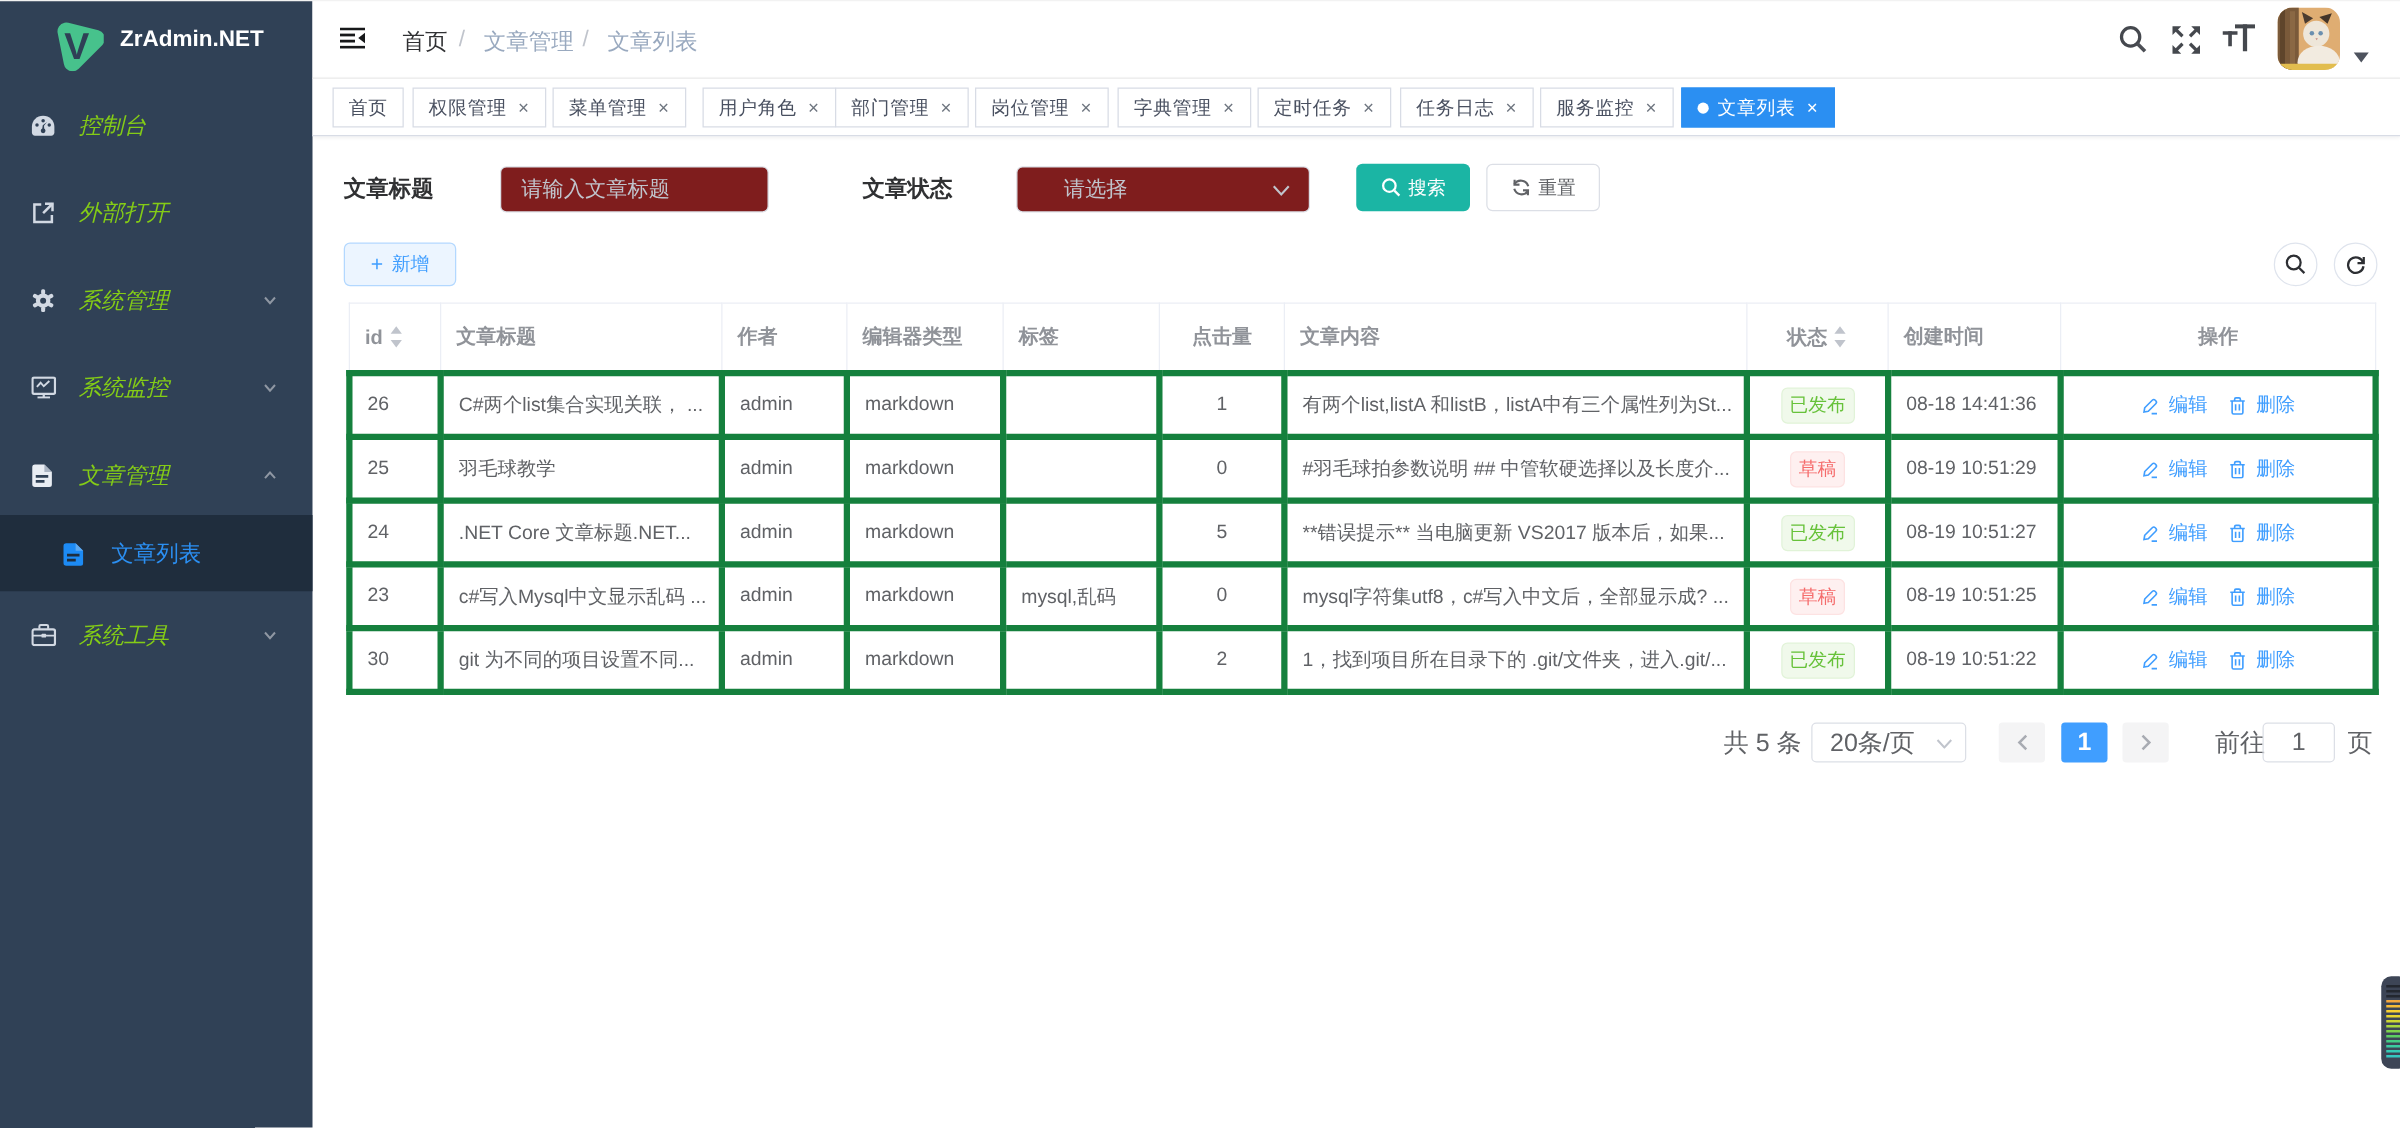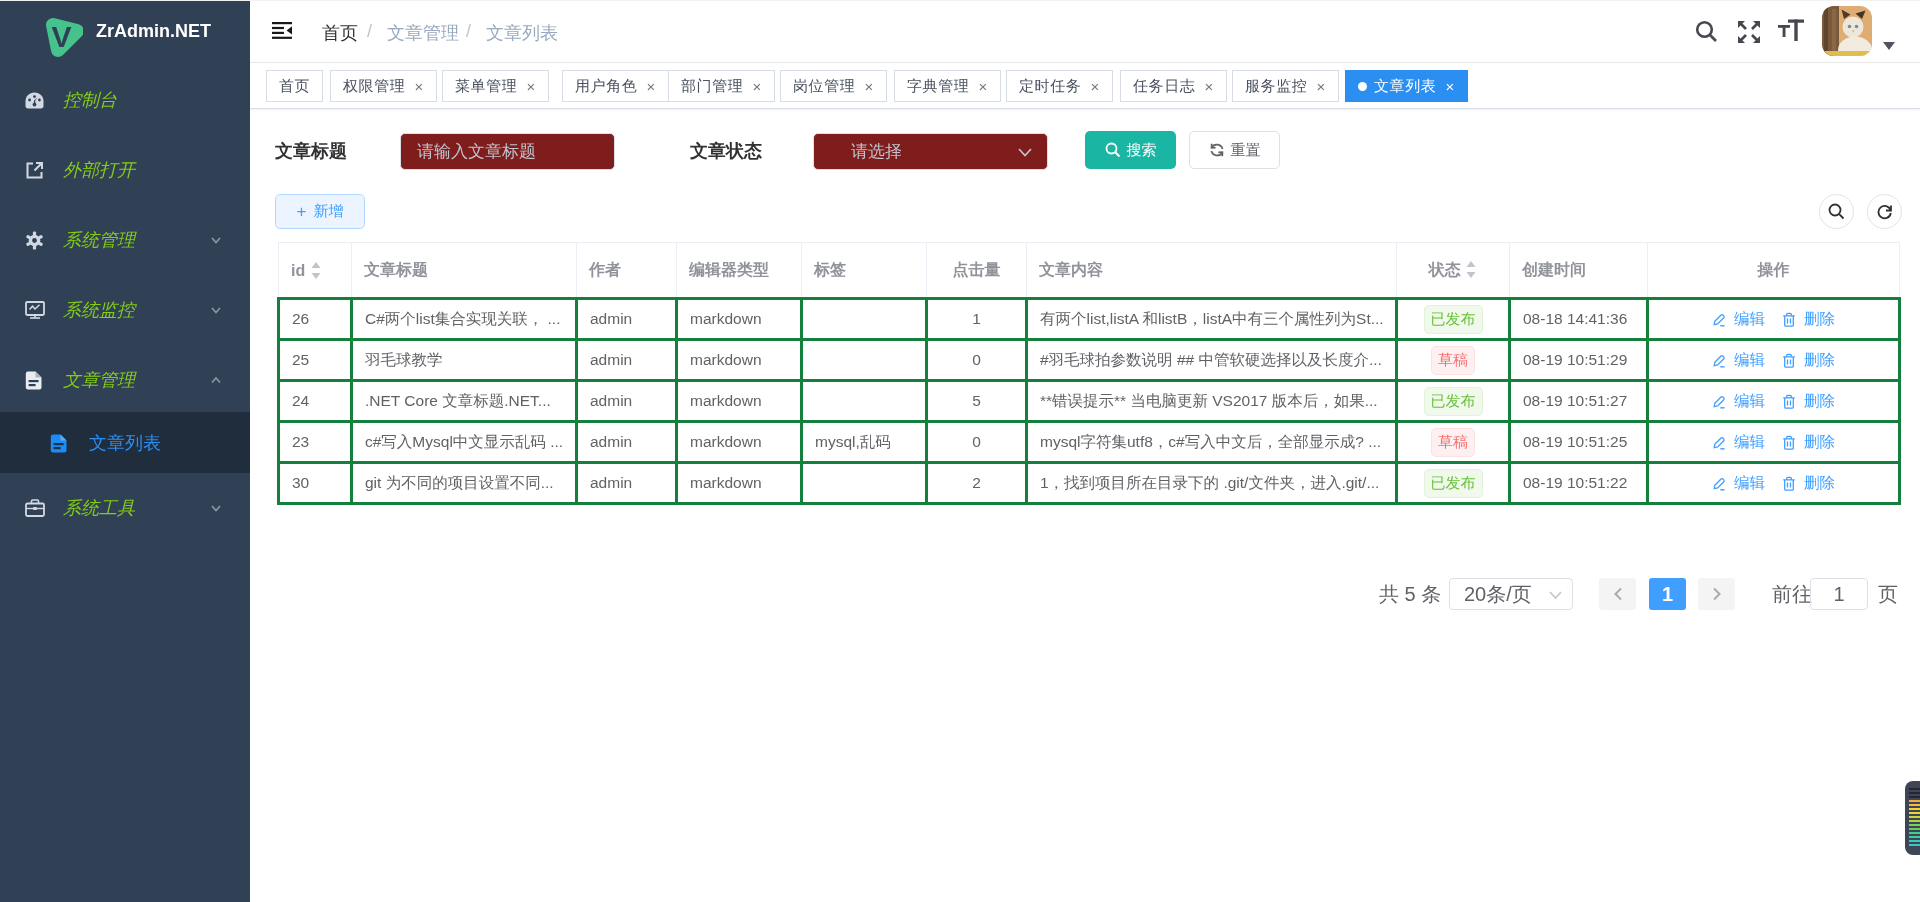--- a/index.html
+++ b/index.html
@@ -34,21 +34,21 @@
 .finput { position:absolute; top:133px; height:37px; border:1px solid #dcdfe6; border-radius:5px; background:#7f1d1d; font-size:17px; color:#c0c4cc; display:flex; align-items:center; padding:0 16px; }
 .btn { position:absolute; top:131px; height:38px; border-radius:5px; font-size:15px; display:inline-flex; align-items:center; justify-content:center; }
 #btn-search { left:1085px; width:91px; background:#1bb5a4; color:#fff; }
 #btn-reset { left:1189px; width:91px; background:#fff; border:1px solid #dcdfe6; color:#606266; }
 #btn-add { position:absolute; left:275px; top:194px; width:90px; height:35px; background:#ecf5ff; border:1px solid #b3d8ff; border-radius:5px; color:#409eff; font-size:15px; display:inline-flex; align-items:center; justify-content:center; }
 .circbtn { position:absolute; top:194px; width:35px; height:35px; border:1px solid #dfe4ed; border-radius:50%; background:#fff; display:inline-flex; align-items:center; justify-content:center; }
 
 
 #tbl { position:absolute; left:277px; top:242px; width:1621px; border-collapse:collapse; table-layout:fixed; font-size:15.5px; color:#606266; }
 #tbl th { height:56px; font-size:16px; font-weight:bold; color:#909399; border:1px solid #ebeef5; text-align:left; padding:0 0 0 12px; background:#fff; }
-#tbl td { height:41px; border:3px solid #15803d; padding:0 0 0 12px; background:#fff; overflow:hidden; white-space:nowrap; }
+#tbl td { height:51px; border:5px solid #15803d; padding:0 0 0 12px; background:#fff; overflow:hidden; white-space:nowrap; }
 #tbl th.ctr, #tbl td.ctr { text-align:center; padding:0; }
 .stag { display:inline-flex; align-items:center; justify-content:center; height:29px; padding:0 6px; border-radius:5px; font-size:15px; }
 .stag.pub { background:#f0f9eb; border:1px solid #e1f3d8; color:#67c23a; }
 .stag.draft { background:#fef0f0; border:1px solid #fde2e2; color:#f56c6c; }
 .oplink { color:#409eff; display:inline-flex; align-items:center; vertical-align:middle; }
 .oplink svg { margin-right:8px; }
 .gap { display:inline-block; width:17px; }
 .pg { position:absolute; top:578px; height:32px; display:inline-flex; align-items:center; justify-content:center; font-size:20px; color:#606266; }
 
 

